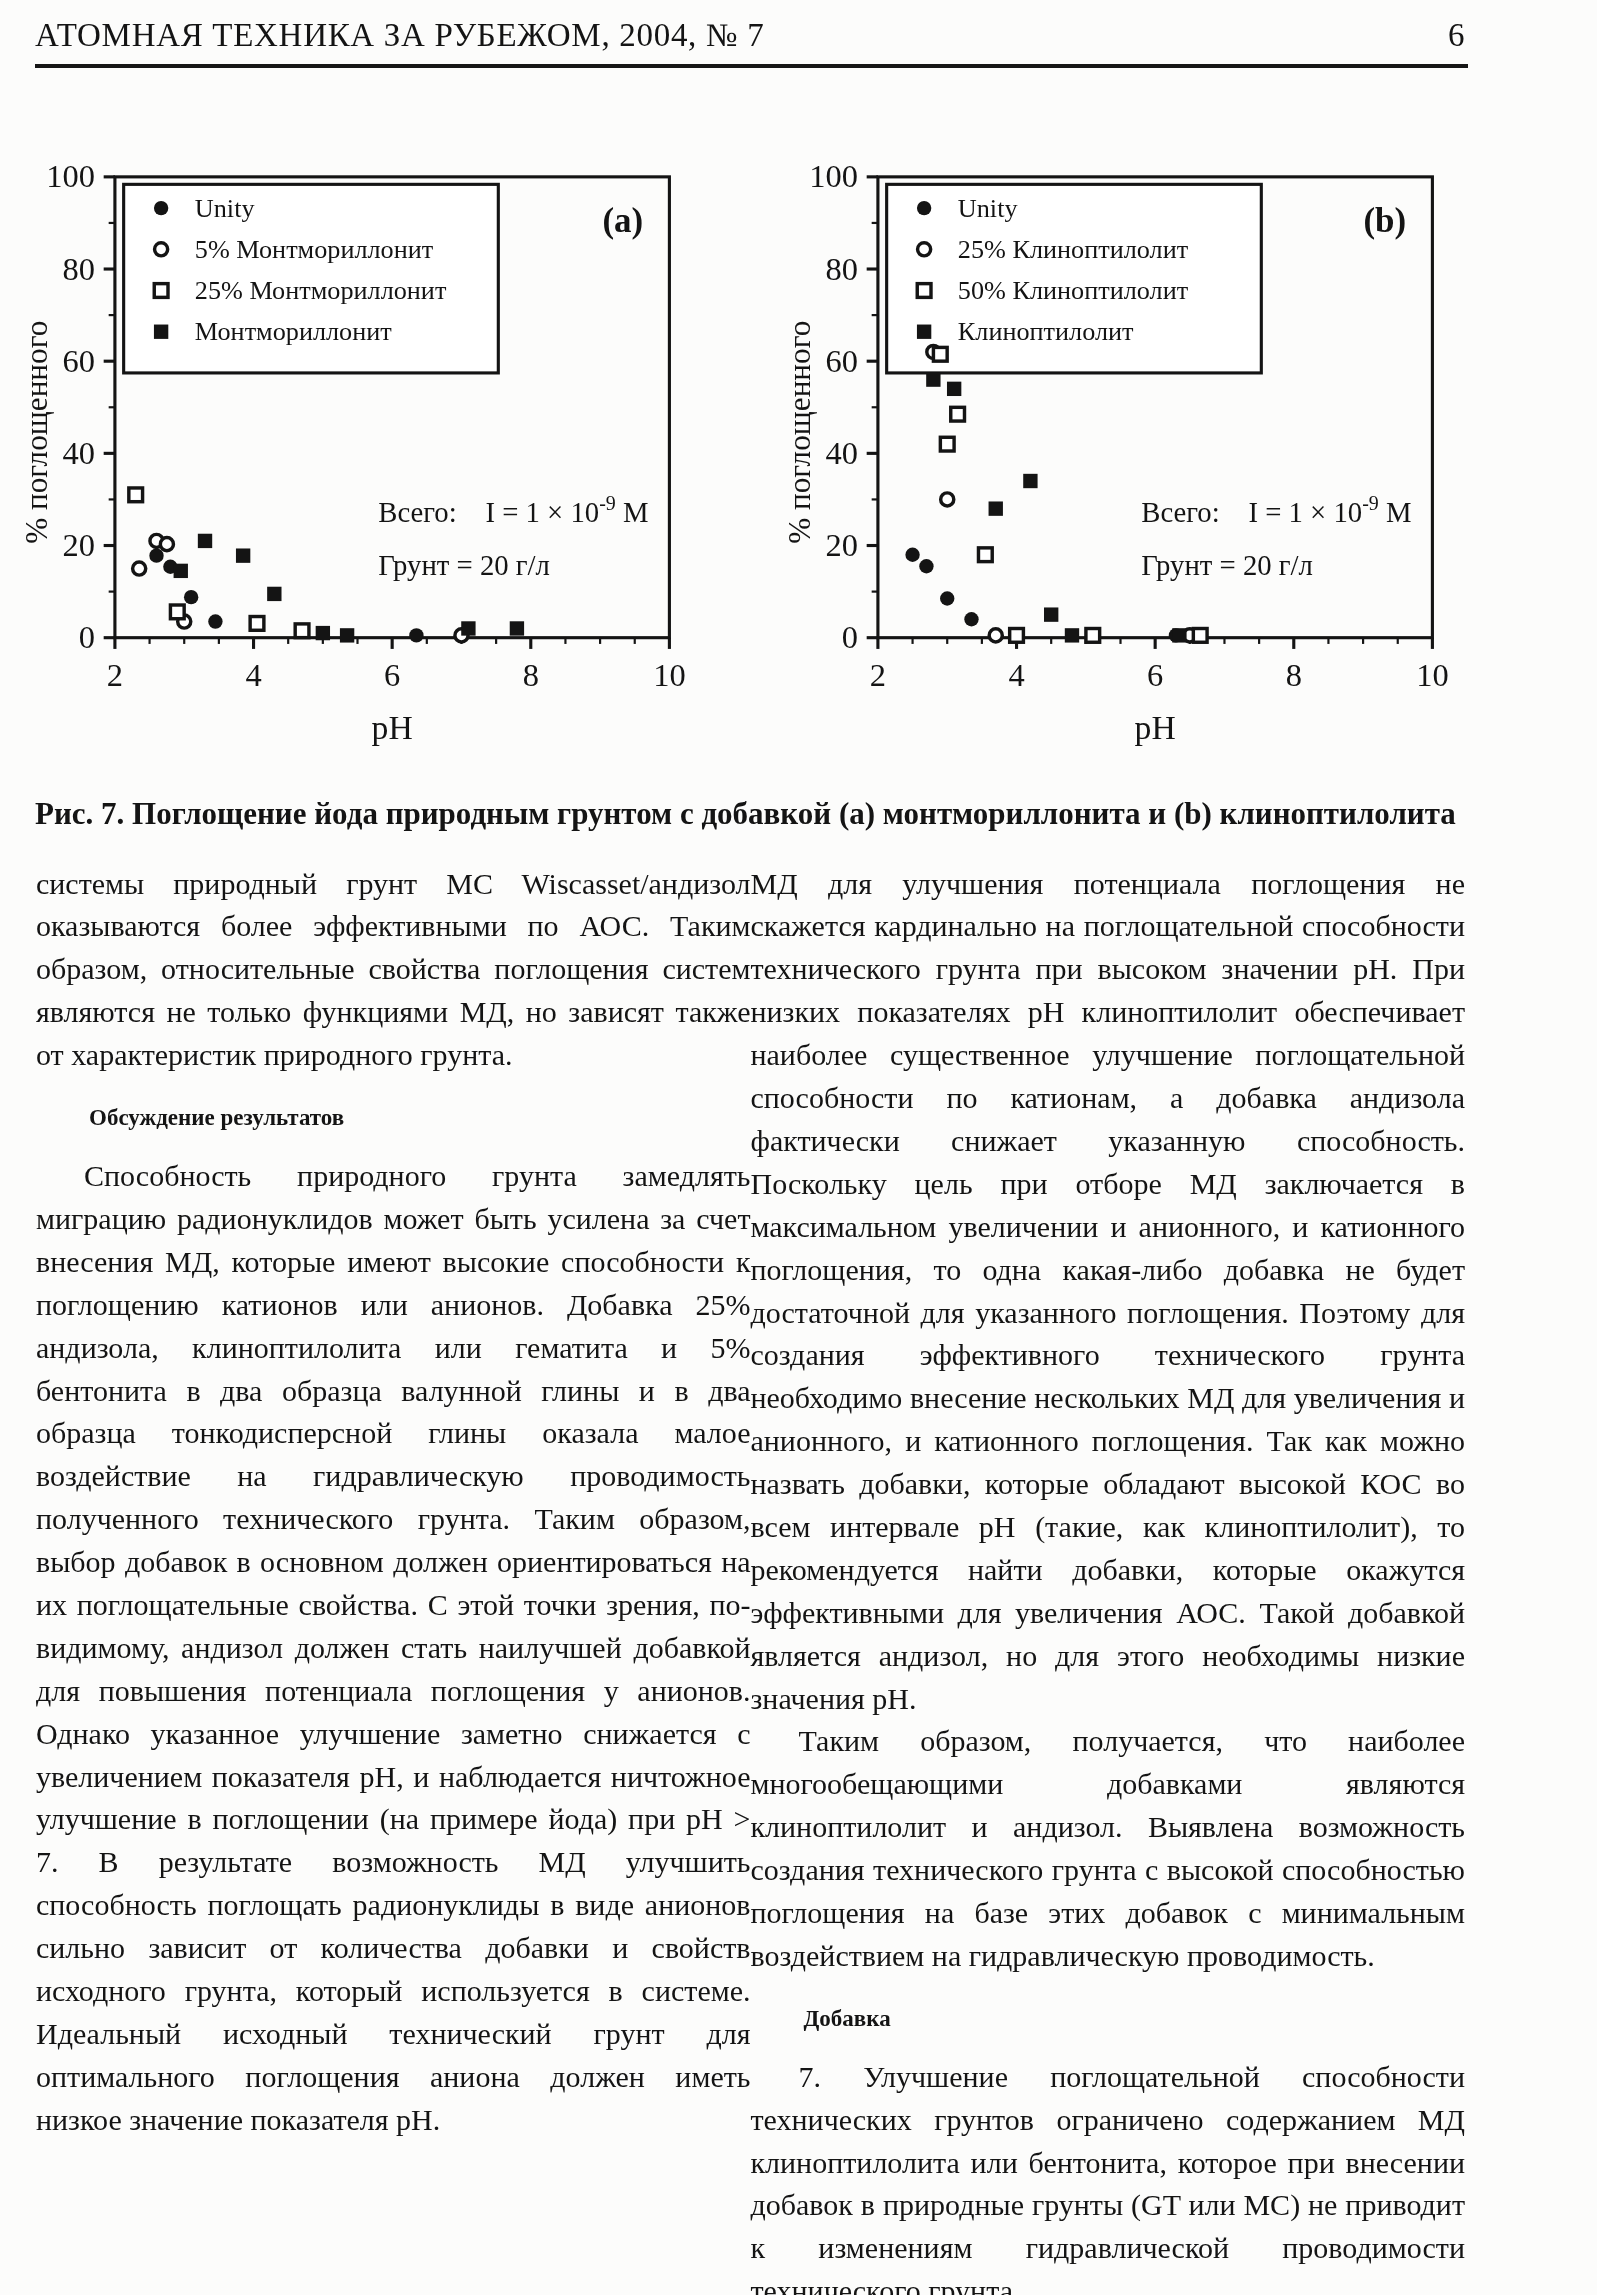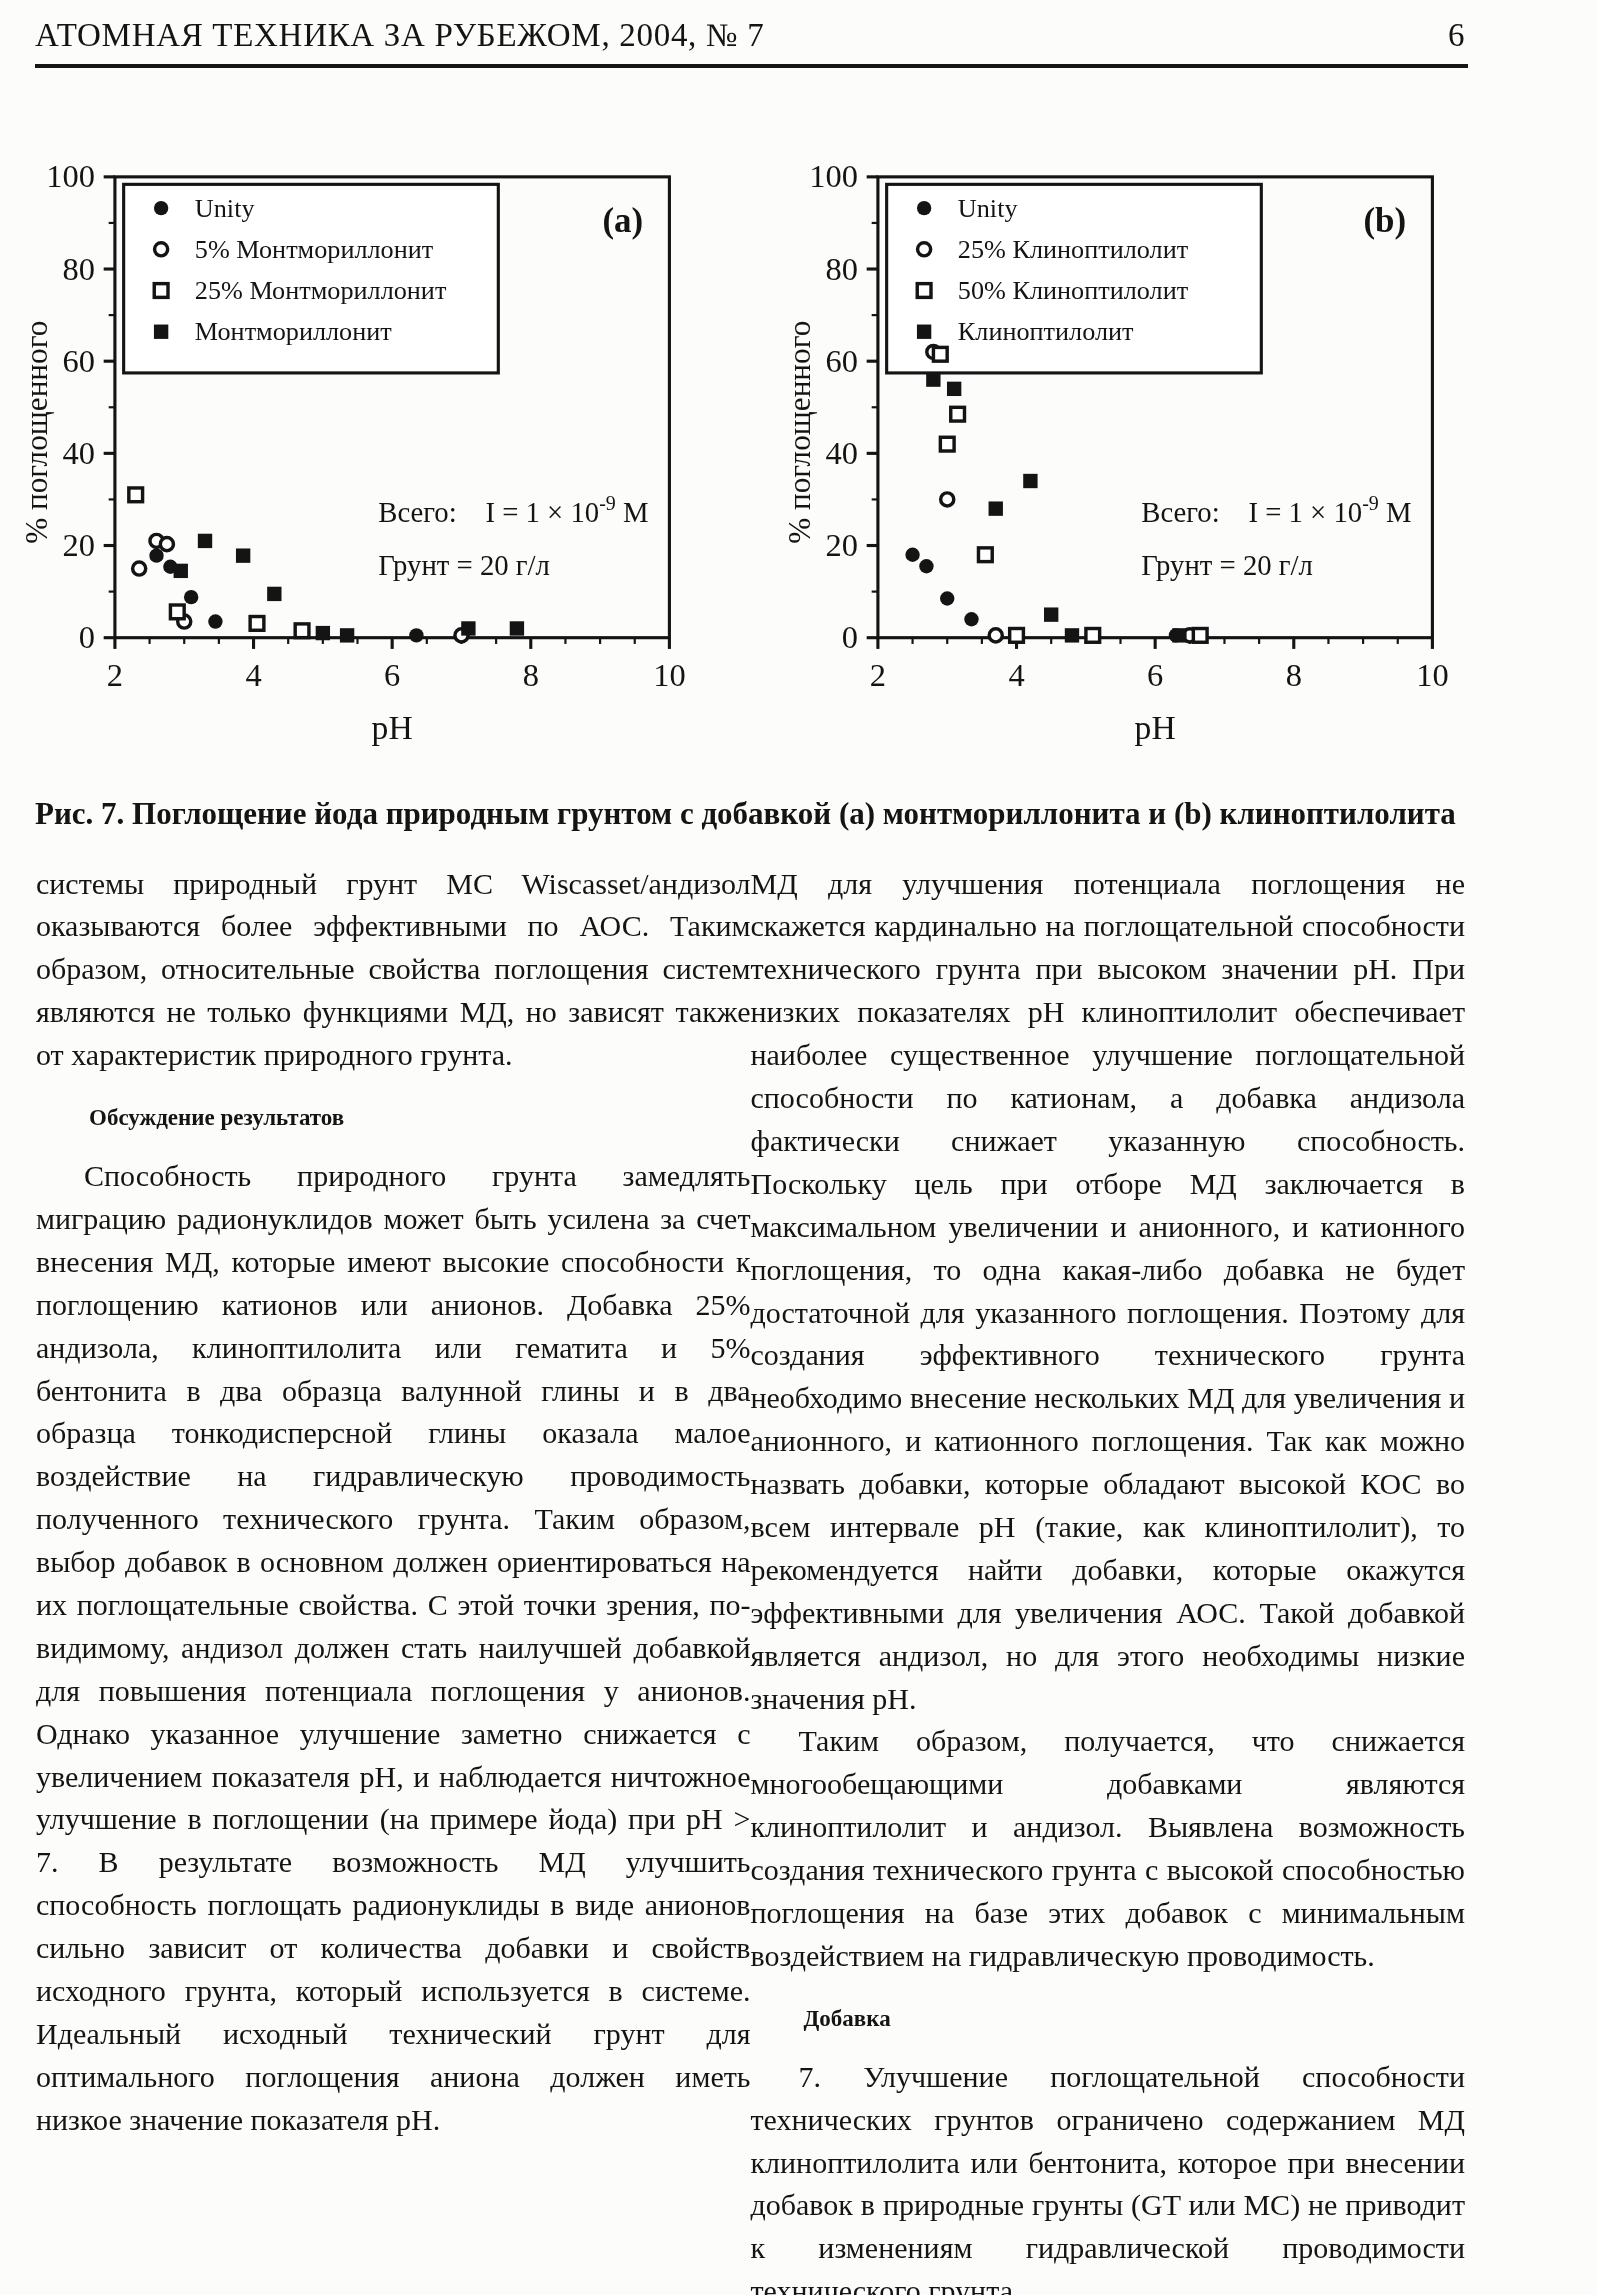--- a/index.html
+++ b/index.html
@@ -246,20 +246,20 @@
   <div class="caption">Рис. 7. Поглощение йода природным грунтом с добавкой (a) монтмориллонита и (b) клиноптилолита</div>
 
   <div class="columns">
     <div class="col">
       <p class="noindent">системы природный грунт MC Wiscasset/андизол оказываются более эффективными по АОС. Таким образом, относительные свойства поглощения систем являются не только функциями МД, но зависят также от характеристик природного грунта.</p>
       <h3>Обсуждение результатов</h3>
       <p>Способность природного грунта замедлять миграцию радионуклидов может быть усилена за счет внесения МД, которые имеют высокие способности к поглощению катионов или анионов. Добавка 25% андизола, клиноптилолита или гематита и 5% бентонита в два образца валунной глины и в два образца тонкодисперсной глины оказала малое воздействие на гидравлическую проводимость полученного технического грунта. Таким образом, выбор добавок в основном должен ориентироваться на их поглощательные свойства. С этой точки зрения, по-видимому, андизол должен стать наилучшей добавкой для повышения потенциала поглощения у анионов. Однако указанное улучшение заметно снижается с увеличением показателя pH, и наблюдается ничтожное улучшение в поглощении (на примере йода) при pH &gt; 7. В результате возможность МД улучшить способность поглощать радионуклиды в виде анионов сильно зависит от количества добавки и свойств исходного грунта, который используется в системе. Идеальный исходный технический грунт для оптимального поглощения аниона должен иметь низкое значение показателя pH.</p>
     </div>
     <div class="col">
       <p class="noindent">МД для улучшения потенциала поглощения не скажется кардинально на поглощательной способности технического грунта при высоком значении pH. При низких показателях pH клиноптилолит обеспечивает наиболее существенное улучшение поглощательной способности по катионам, а добавка андизола фактически снижает указанную способность. Поскольку цель при отборе МД заключается в максимальном увеличении и анионного, и катионного поглощения, то одна какая-либо добавка не будет достаточной для указанного поглощения. Поэтому для создания эффективного технического грунта необходимо внесение нескольких МД для увеличения и анионного, и катионного поглощения. Так как можно назвать добавки, которые обладают высокой КОС во всем интервале pH (такие, как клиноптилолит), то рекомендуется найти добавки, которые окажутся эффективными для увеличения АОС. Такой добавкой является андизол, но для этого необходимы низкие значения pH.</p>
-      <p>Таким образом, получается, что снижается многообещающими добавками являются клиноптилолит и андизол. Выявлена возможность создания технического грунта с высокой способностью поглощения на базе этих добавок с минимальным воздействием на гидравлическую проводимость.</p>
+      <p>Таким образом, получается, что наиболее многообещающими добавками являются клиноптилолит и андизол. Выявлена возможность создания технического грунта с высокой способностью поглощения на базе этих добавок с минимальным воздействием на гидравлическую проводимость.</p>
       <h3>Добавка</h3>
       <p>7. Улучшение поглощательной способности технических грунтов ограничено содержанием МД клиноптилолита или бентонита, которое при внесении добавок в природные грунты (GT или MC) не приводит к изменениям гидравлической проводимости технического грунта.</p>
     </div>
   </div>
 
 </div>
 
 
 </body></html>

